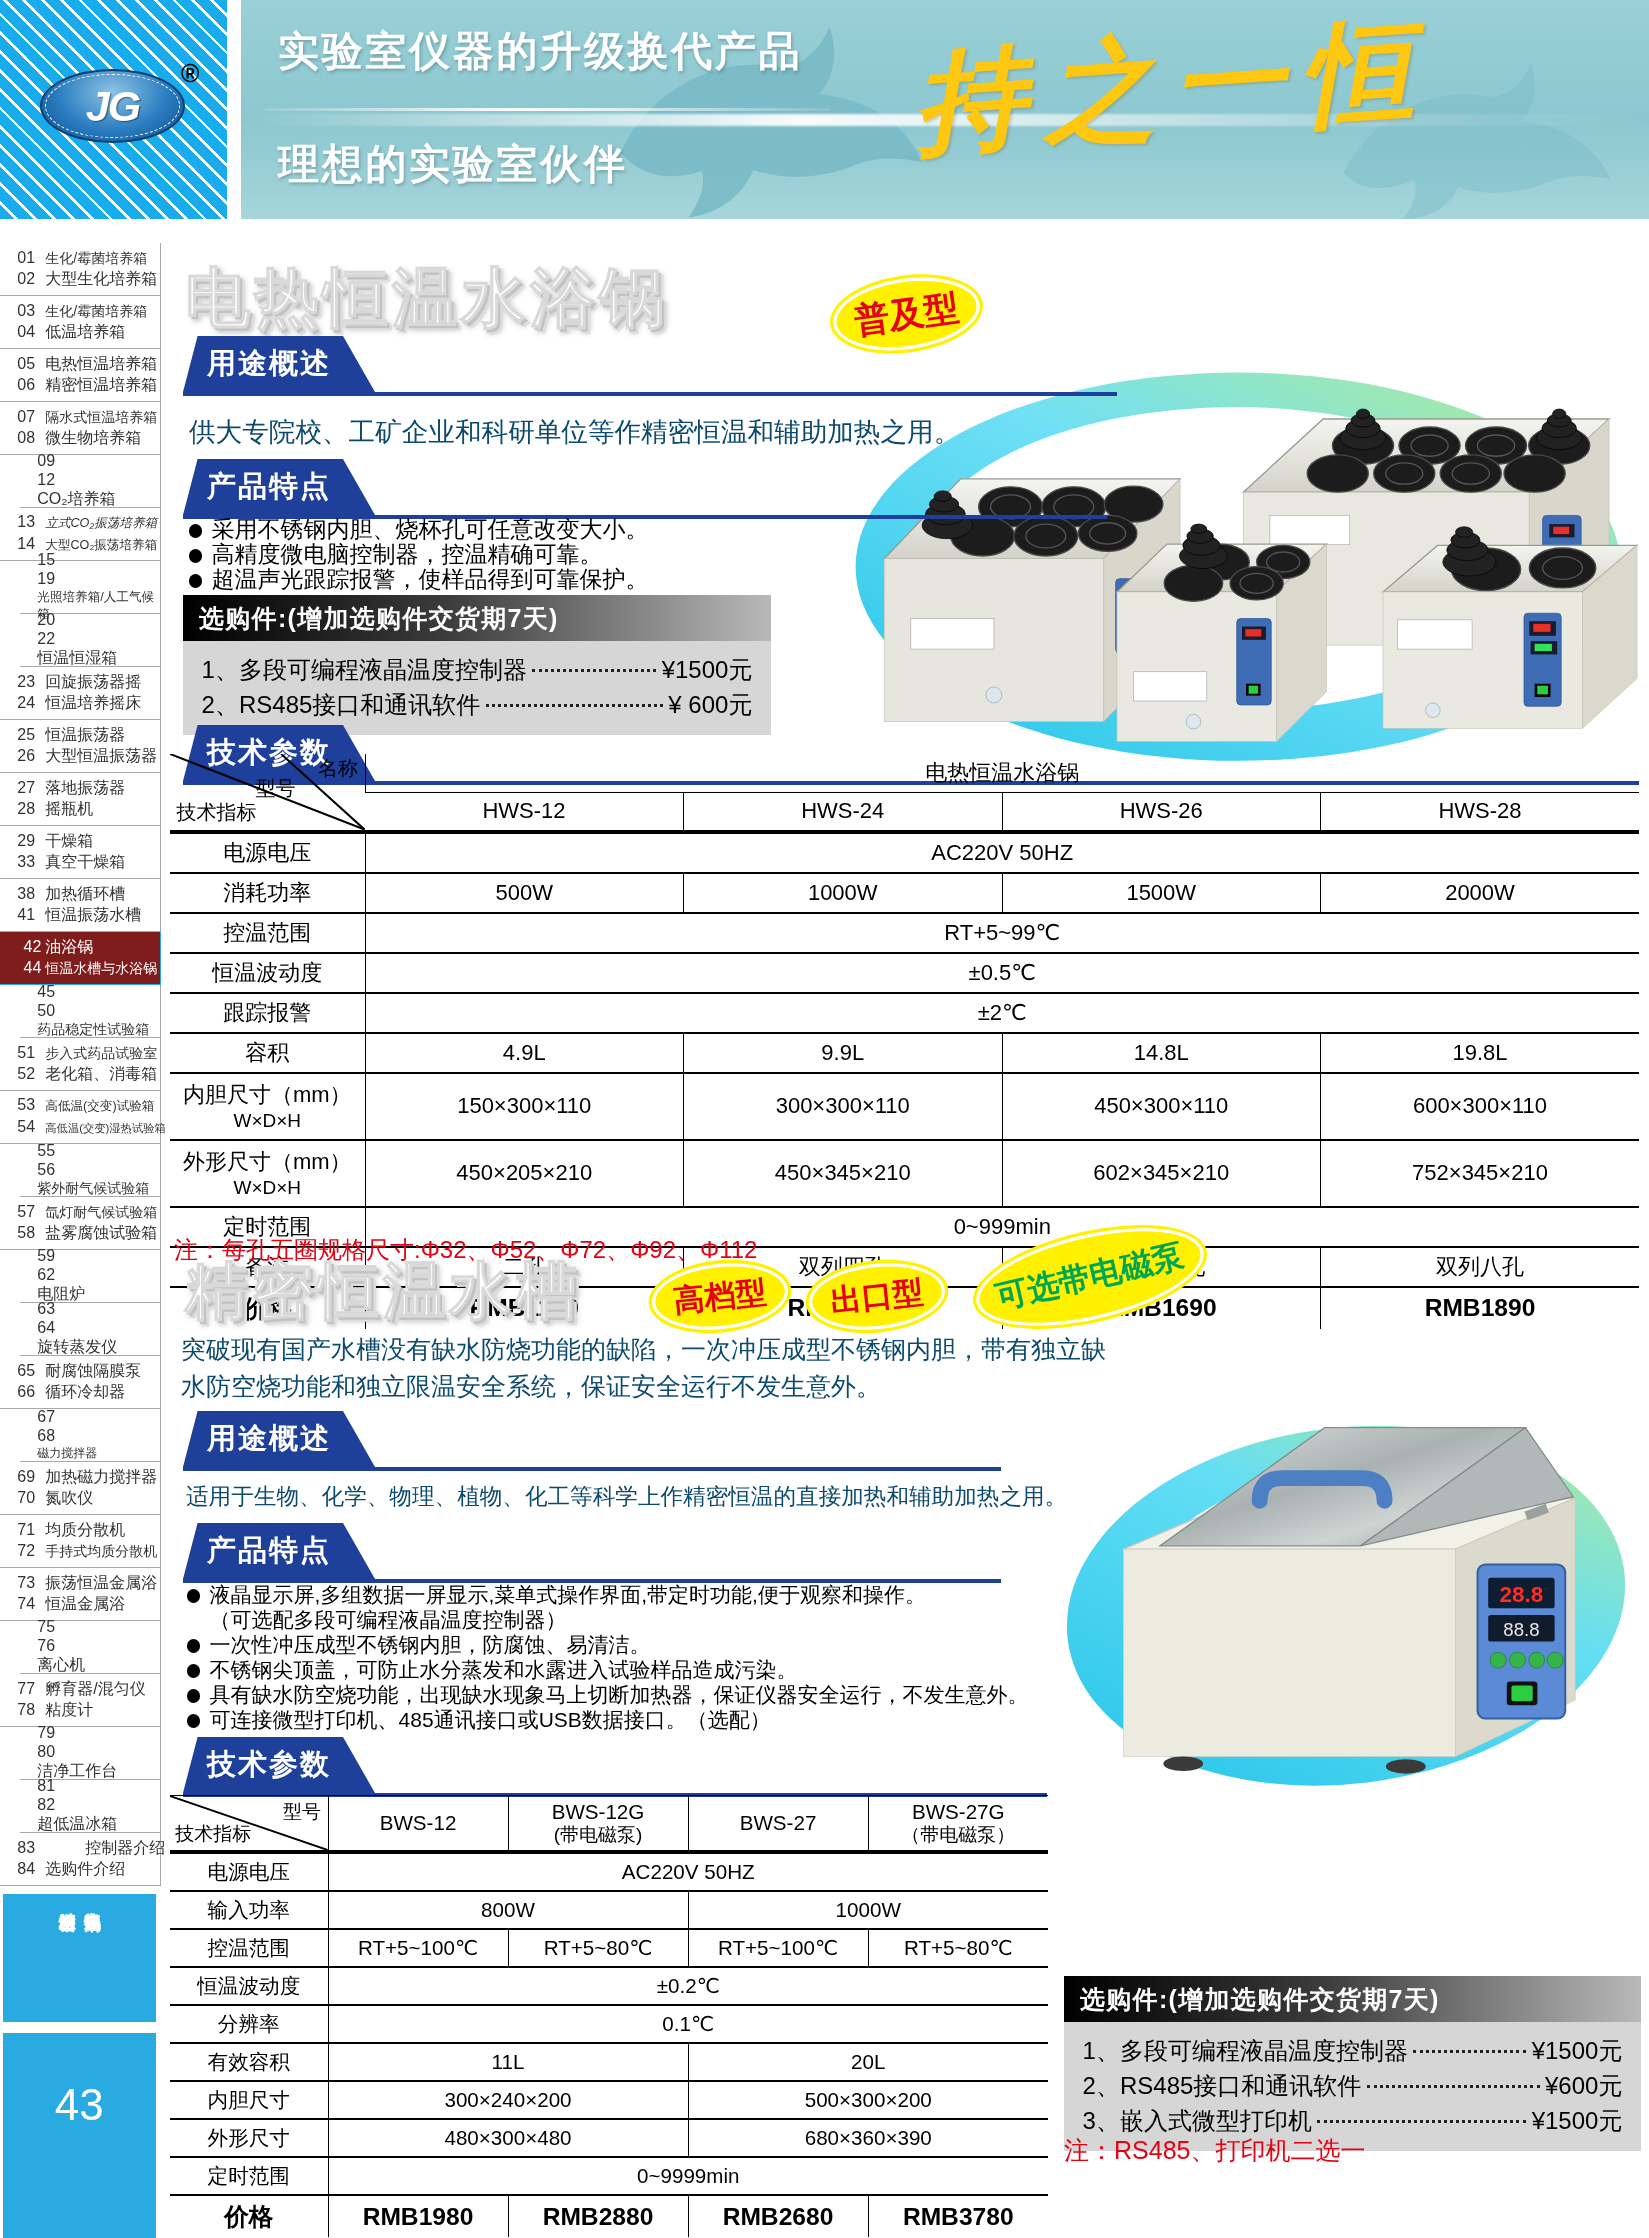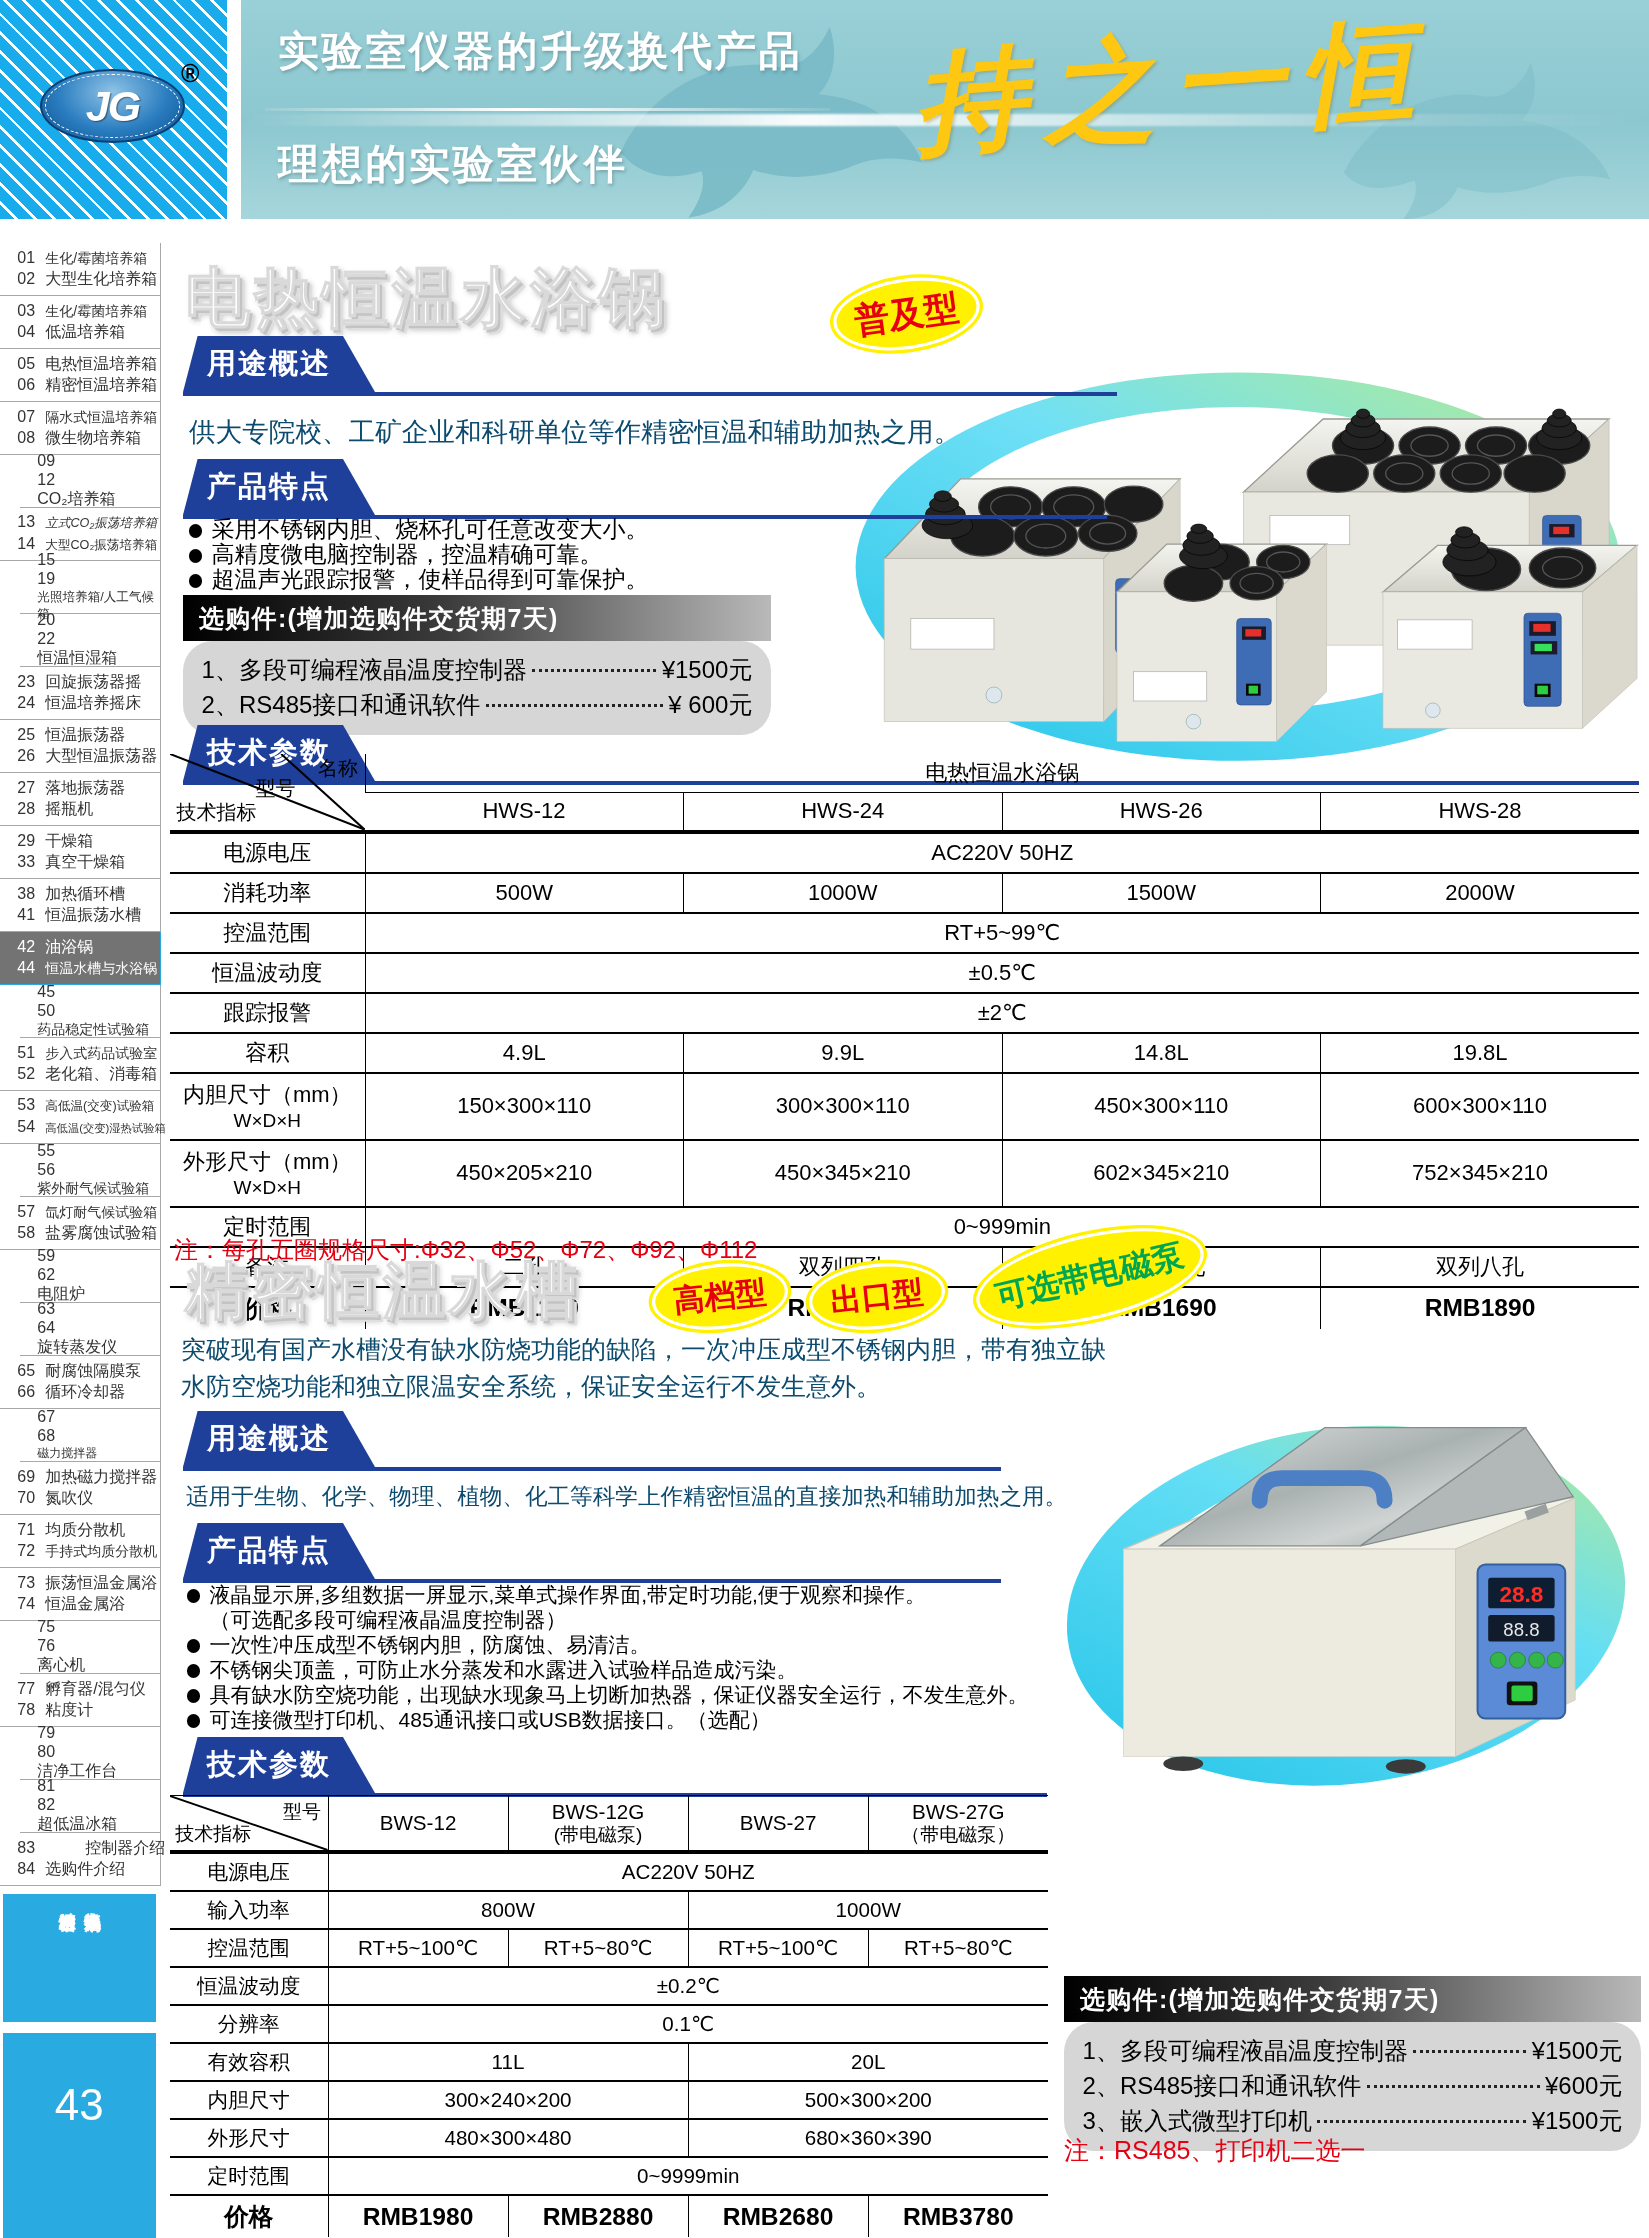--- a/index.html
+++ b/index.html
@@ -33,21 +33,21 @@
   
   #sidebar{position:absolute;left:0;top:219px;width:161px;height:1669px;padding-top:24px;box-sizing:border-box;background:#fff;}
   .sb-item{box-sizing:border-box;height:53px;padding:4.7px 2.7px 4.7px 17.3px;border-bottom:1.3px solid #a8a8a8;
     border-right:1.3px solid #a8a8a8;display:flex;flex-direction:column;justify-content:center;color:#333;}
   .sb-item.stack{flex-direction:column;align-items:flex-start;margin-left:20px;}
   .sb-row{display:flex;align-items:baseline;line-height:20.6px;white-space:nowrap;}
   .sb-num{font-size:16px;min-width:24px;margin-right:4px;}
   .sb-lab{font-size:16px;}
   .sb-nums{display:flex;flex-direction:column;margin-right:5.3px;}
   .sb-nums span{font-size:16px;line-height:18.6px;}
-  .sb-item.active{background:#737373;border-color:#29ABE2;color:#fff;}
+  .sb-item.active{background:#7f1d1d;border-color:#29ABE2;color:#fff;text-align:right;}
   #sb-box-title{position:absolute;left:2.7px;top:1894px;width:153px;height:128px;background:#29ABE2;
     display:flex;justify-content:center;align-items:flex-start;gap:6.6px;padding-top:5.3px;box-sizing:border-box;}
   #sb-box-title span{writing-mode:vertical-rl;text-orientation:upright;color:#fff;font-weight:bold;
     font-size:16.6px;letter-spacing:0.7px;line-height:18.6px;}
   #sb-box-page{position:absolute;left:2.7px;top:2033px;width:153px;height:205px;background:#29ABE2;}
   #sb-page-num{position:absolute;left:0;top:47px;width:100%;text-align:center;color:#fff;font-size:44px;}
 
   
   .big-title{position:absolute;font-weight:900;color:#fff;white-space:nowrap;letter-spacing:4px;
     -webkit-text-stroke:1px #d9d9d9;
@@ -61,21 +61,21 @@
   .feat-item{display:flex;align-items:flex-start;}
   .feat-dot{width:13.3px;height:13.3px;border-radius:50%;background:#000;flex:0 0 13.3px;margin:7.3px 9.3px 0 0;}
   .feat-text{white-space:nowrap;}
   .feat-sub{white-space:nowrap;margin-left:22.6px;}
   .badge{position:absolute;background:#FFF100;border-radius:50%;color:#E60012;font-weight:bold;
     display:flex;align-items:center;justify-content:center;
     box-shadow:0 0 0 3.3px #fff,0 0 0 6.6px #FFF100;white-space:nowrap;}
   .opt-box{position:absolute;}
   .opt-head{background:linear-gradient(90deg,#000 0%,#3c3c3c 45%,#b9b9b9 100%);color:#fff;
     font-weight:bold;font-size:25px;padding:6.6px 16px;letter-spacing:1.3px;}
-  .opt-body{background:#d6d6d6;padding:10.6px 18.6px 13.3px 18.6px;border-radius:30px;}
+  .opt-body{background:#d6d6d6;padding:10.6px 18.6px 13.3px 18.6px;}
   .opt-item{display:flex;align-items:baseline;font-size:24px;line-height:35px;}
   .opt-dots{flex:1;margin:0 5.3px;border-bottom:3.3px dotted #222;transform:translateY(-6px);}
   .opt-price{white-space:nowrap;}
   .red-note{position:absolute;color:#E60012;font-size:24px;white-space:nowrap;}
 
   
   .spec{position:absolute;border-collapse:collapse;table-layout:fixed;text-align:center;font-size:22px;}
   .spec td{padding:4px 2.7px;}
   .spec tr+tr td{border-top:2px solid #000;}
   .spec td+td{border-left:1.3px solid #000;}

